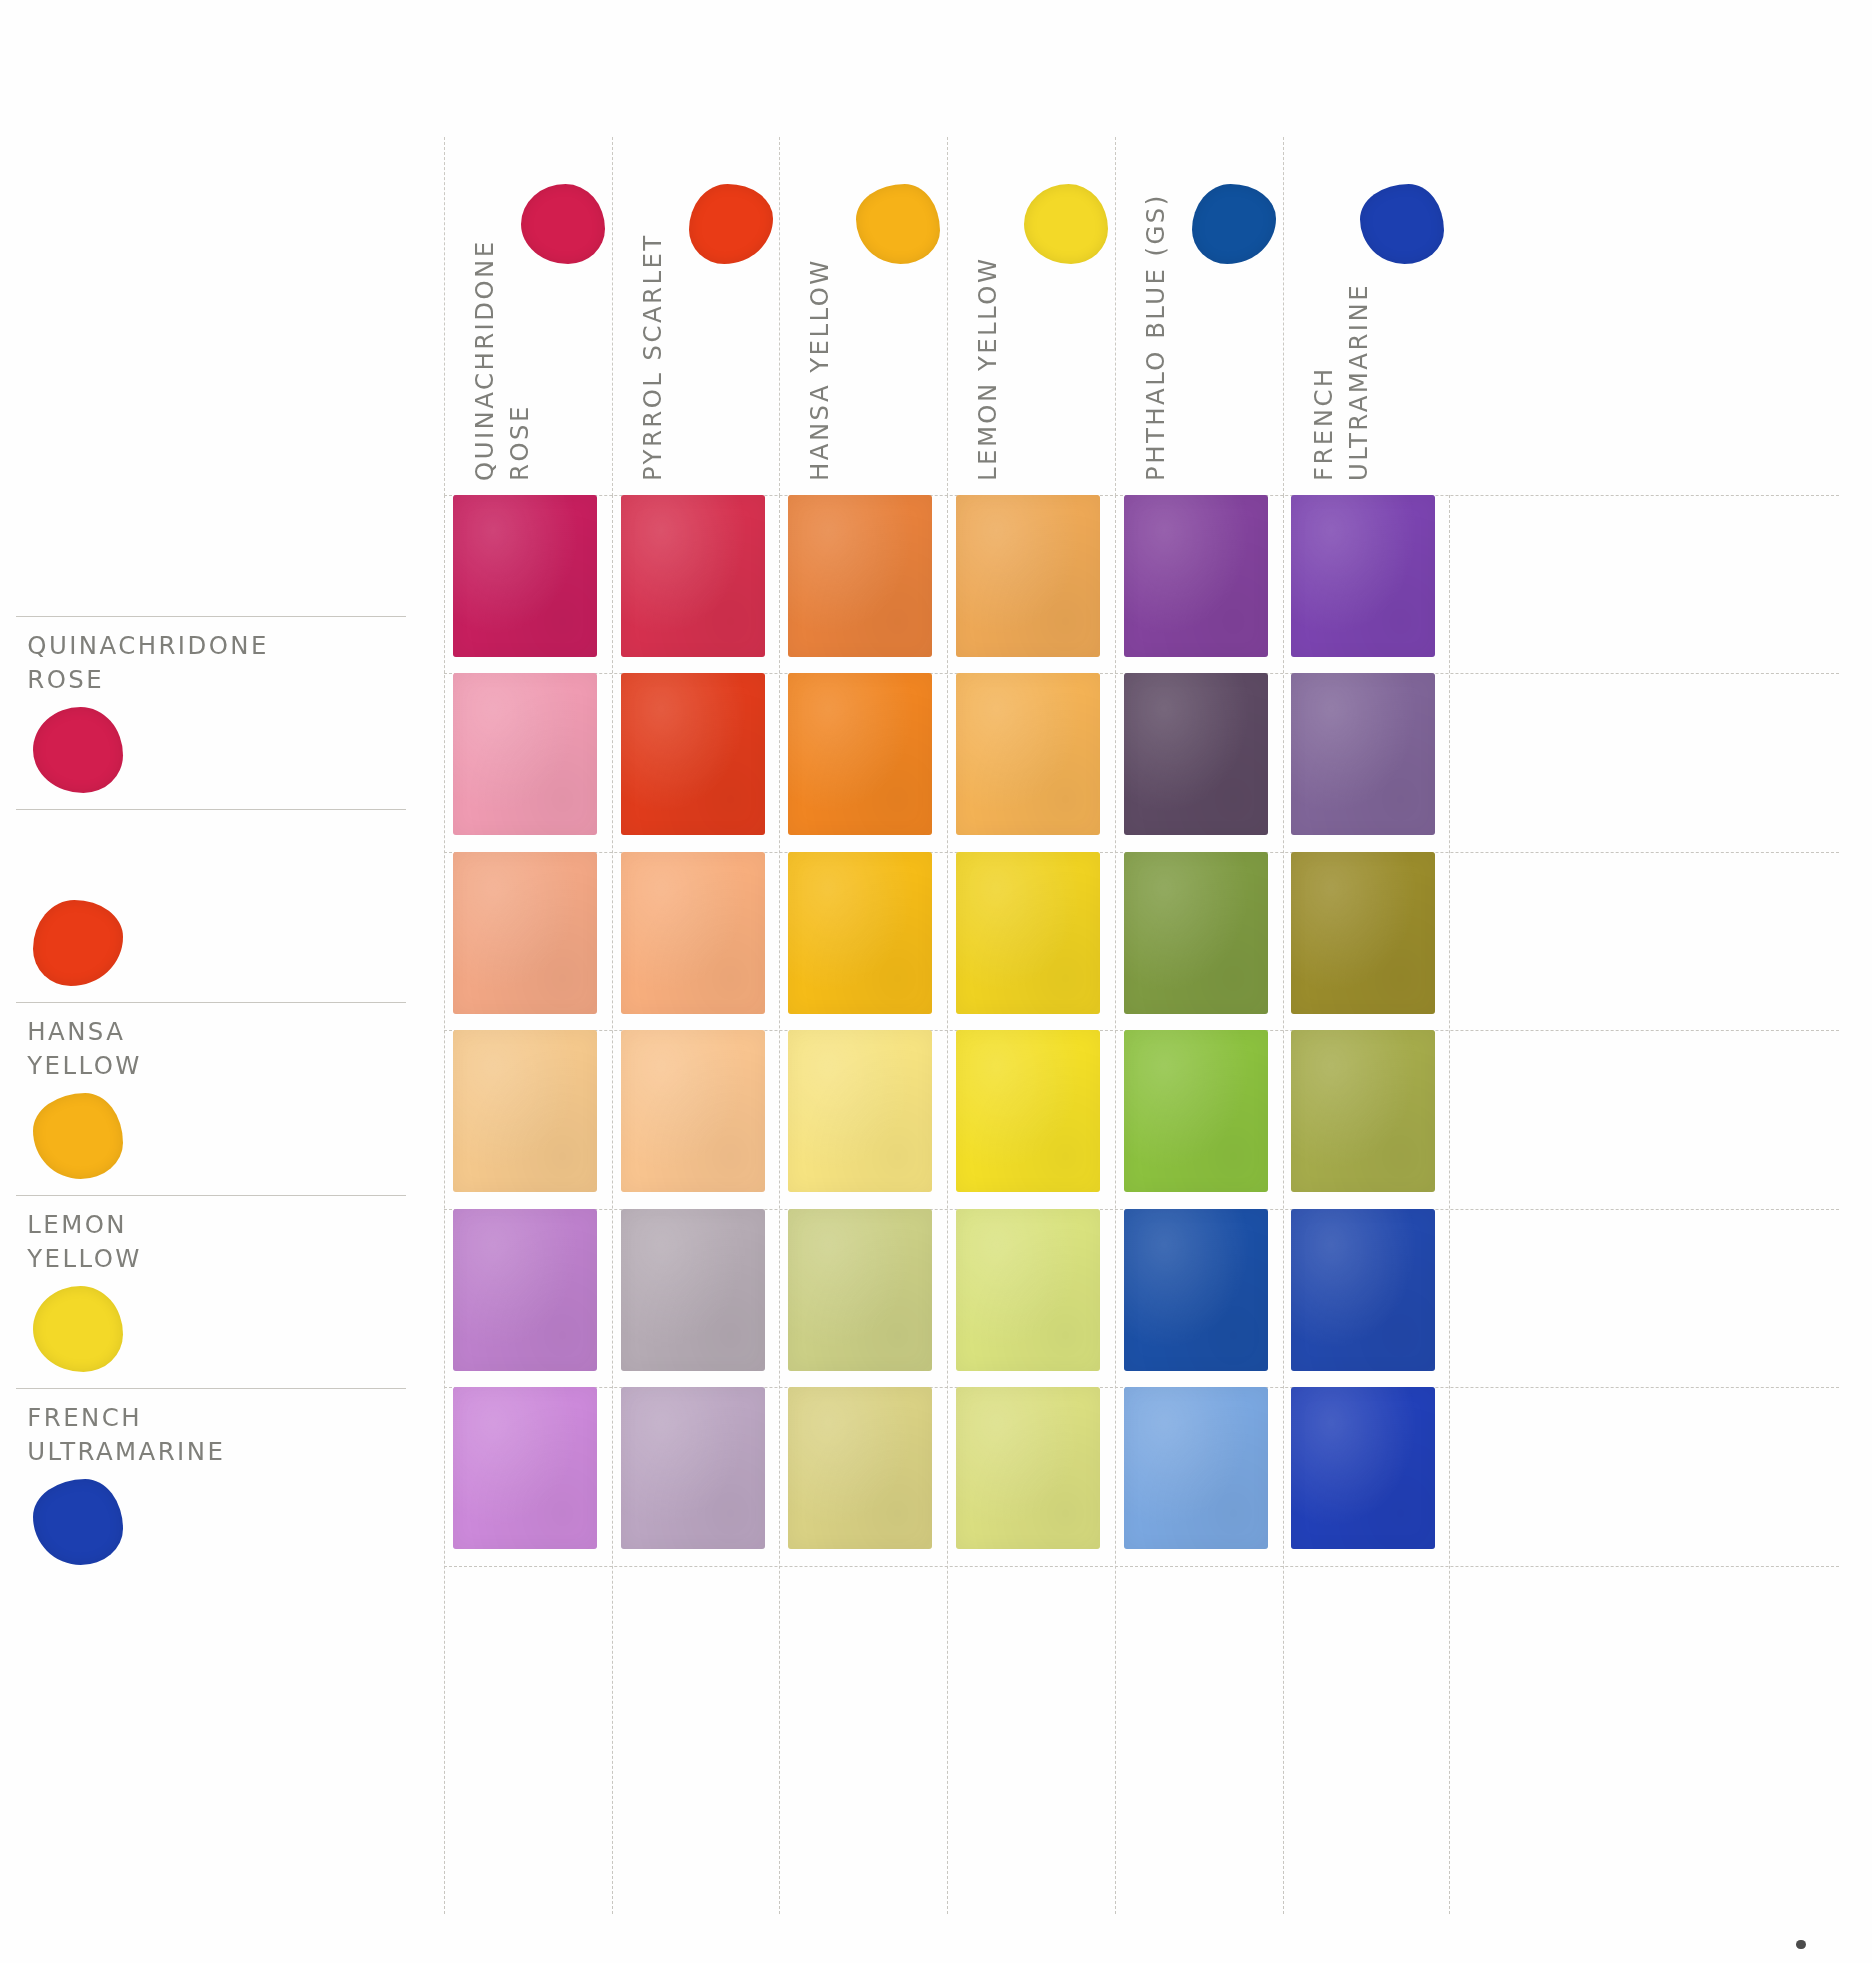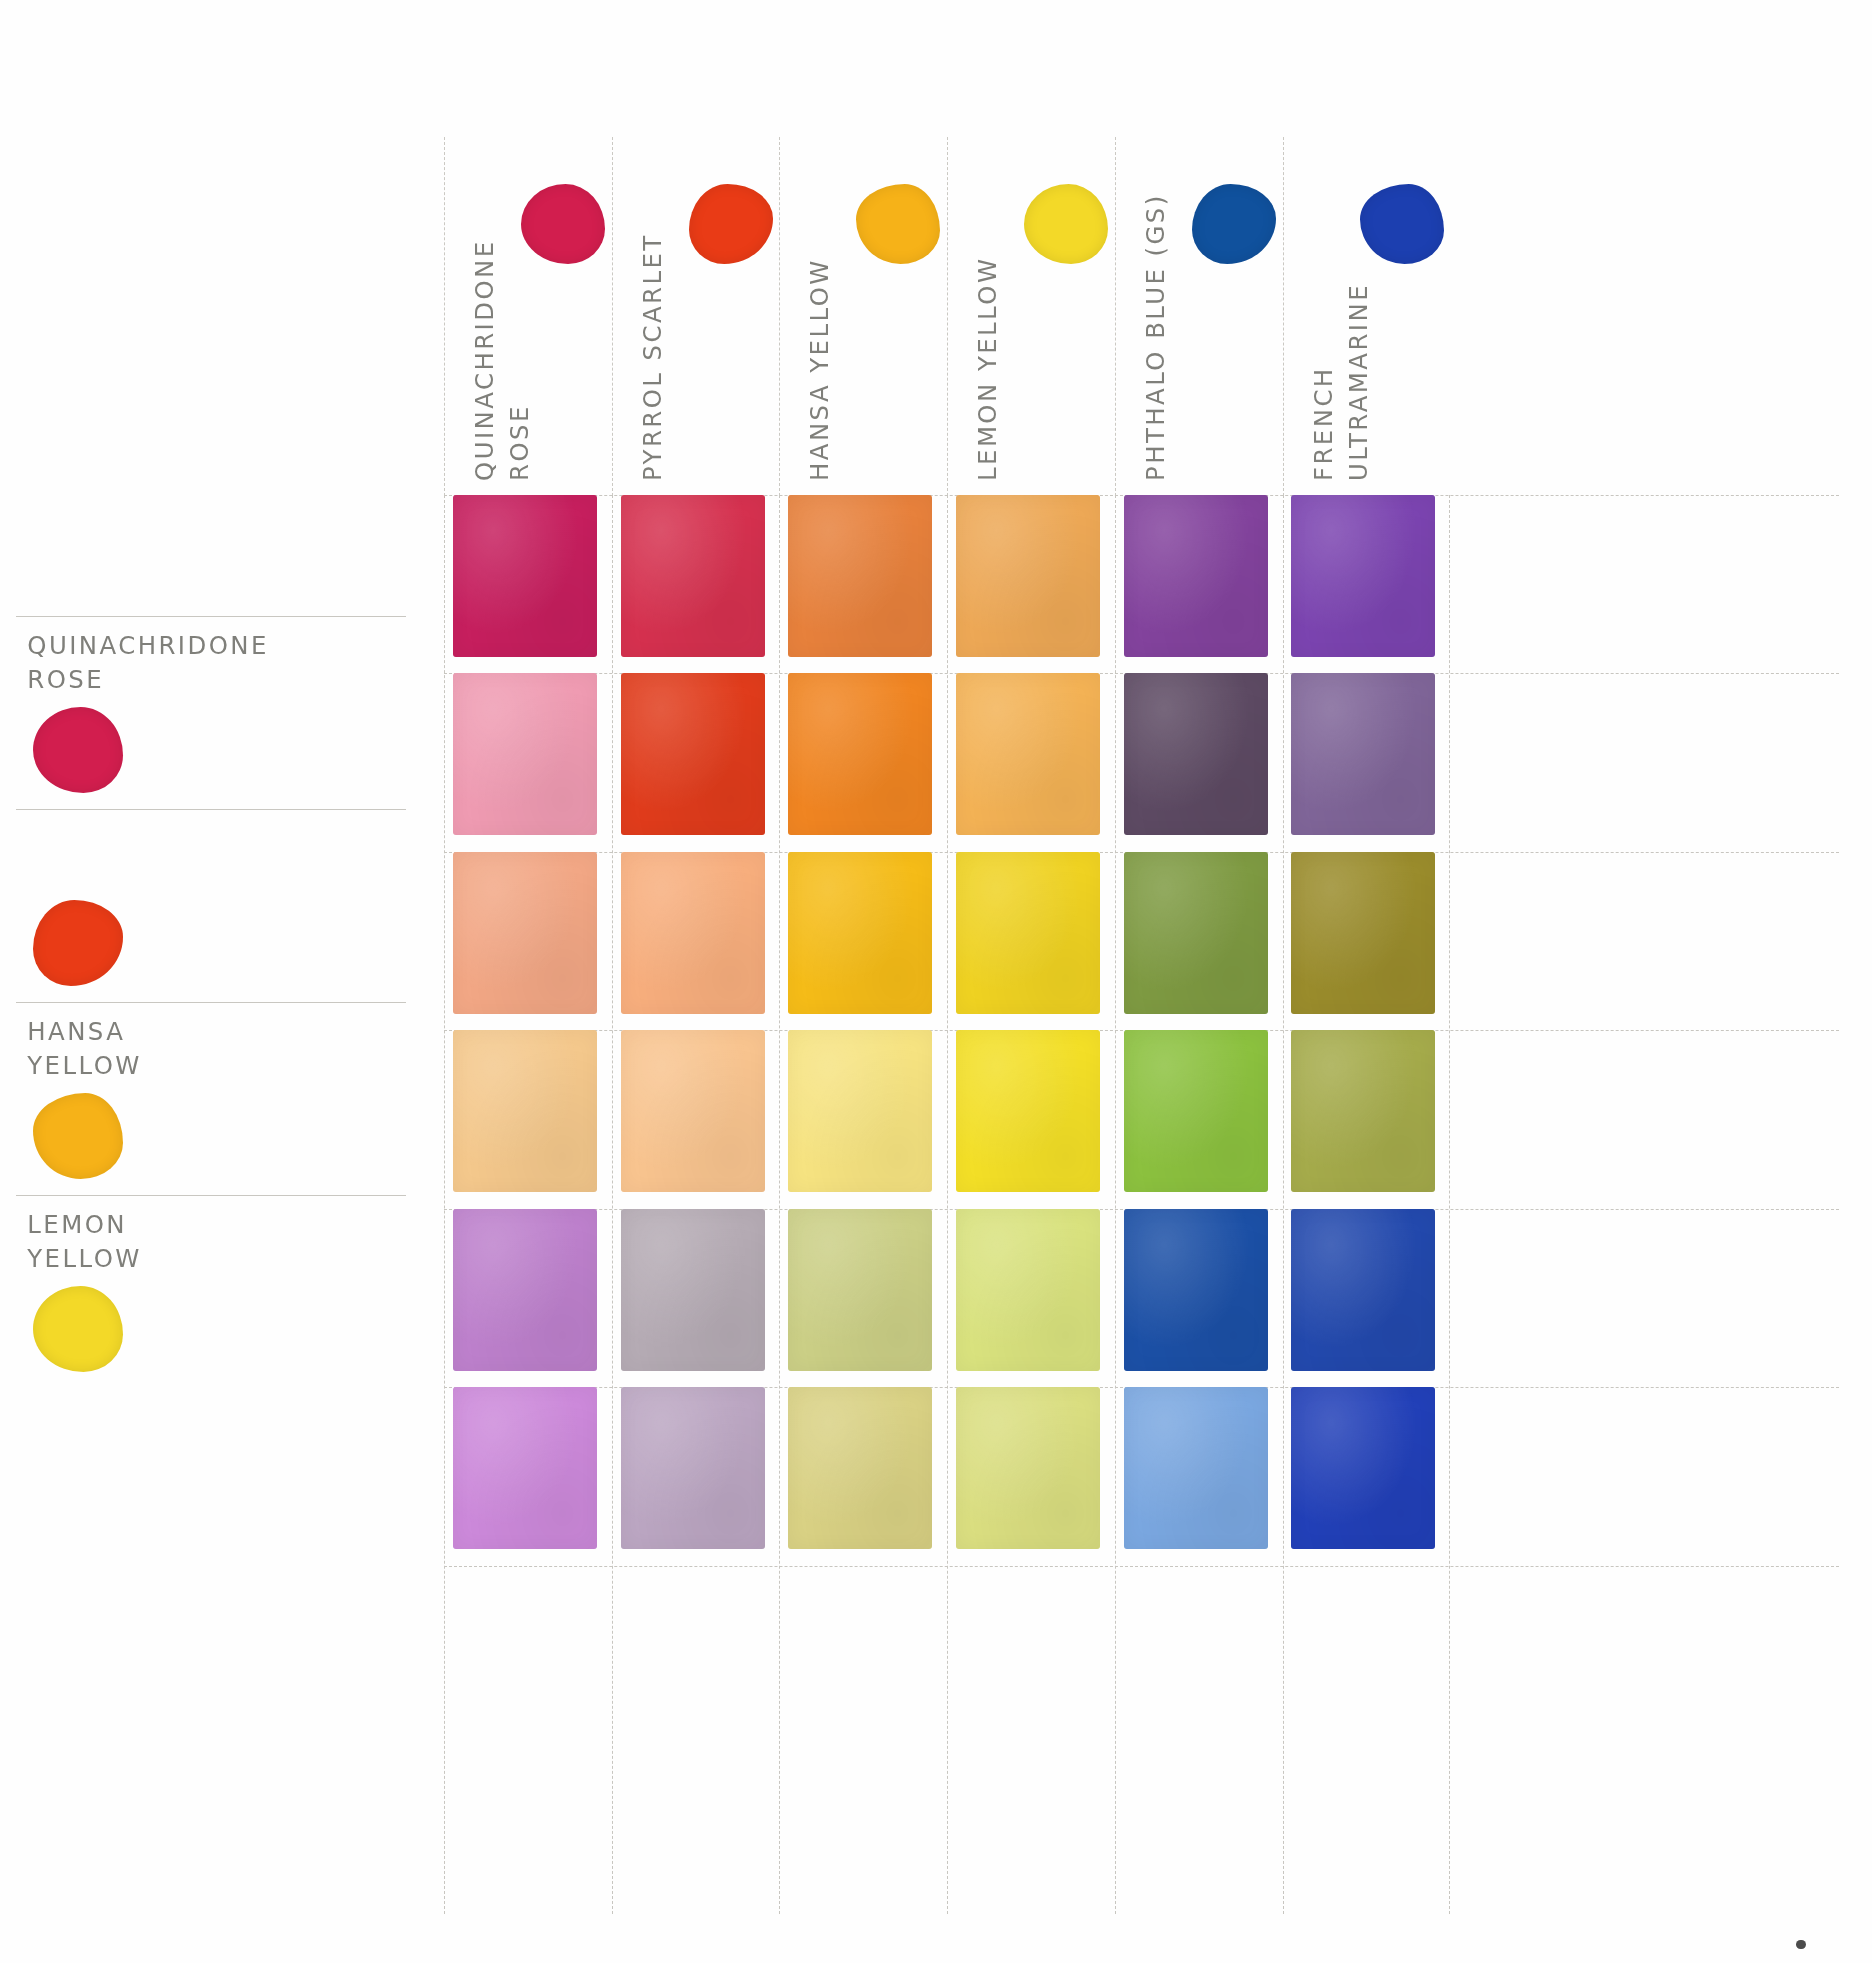--- a/index.html
+++ b/index.html
@@ -117,20 +117,25 @@
   </div>
   <div class="legend-row">
     <div class="legend-label hand">HANSA
 YELLOW</div>
     <div class="legend-blob blob v3" title="HANSA YELLOW" style="background: rgb(245, 178, 27);"></div>
   </div>
   <div class="legend-row">
     <div class="legend-label hand">LEMON
 YELLOW</div>
     <div class="legend-blob blob" title="LEMON YELLOW" style="background: rgb(242, 217, 43);"></div>
+  </div>
+  <div class="legend-row">
+    <div class="legend-label hand">FRENCH
+ULTRAMARINE</div>
+    <div class="legend-blob blob v3" title="FRENCH ULTRAMARINE" style="background: rgb(29, 63, 174);"></div>
   </div>
 </div>
 
 <div id="col-heads">
   <div class="col-head" style="left:0px;">
     <div class="vert hand">QUINACHRIDONE
 ROSE</div>
     <div class="col-blob blob" title="QUINACHRIDONE ROSE" style="background: rgb(207, 31, 78);"></div>
   </div>
   <div class="col-head" style="left:168px;">

